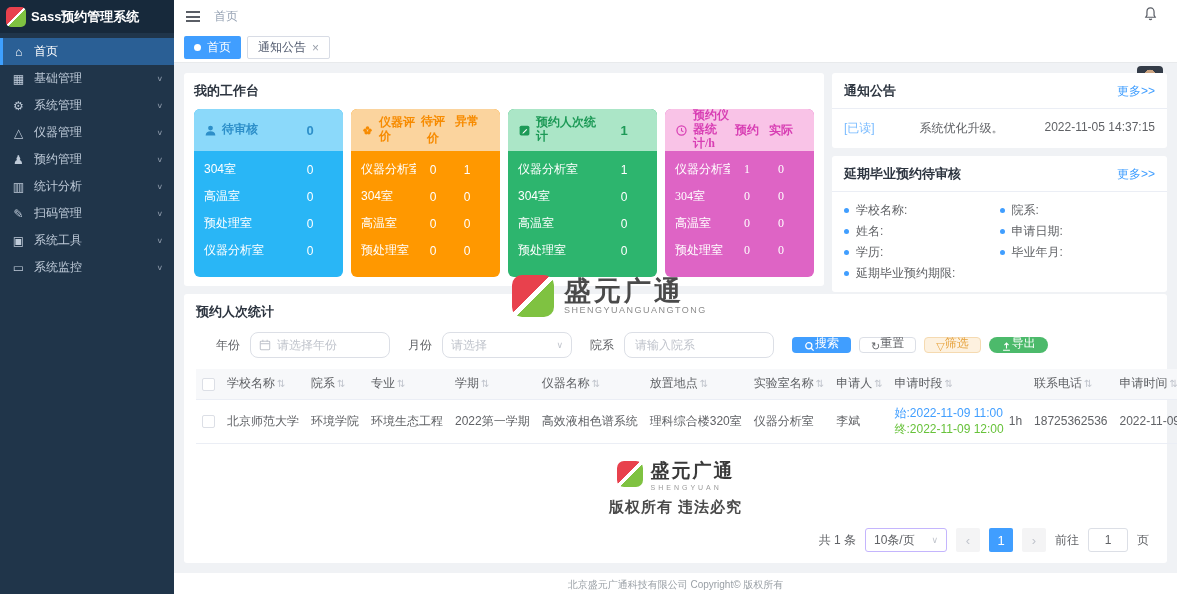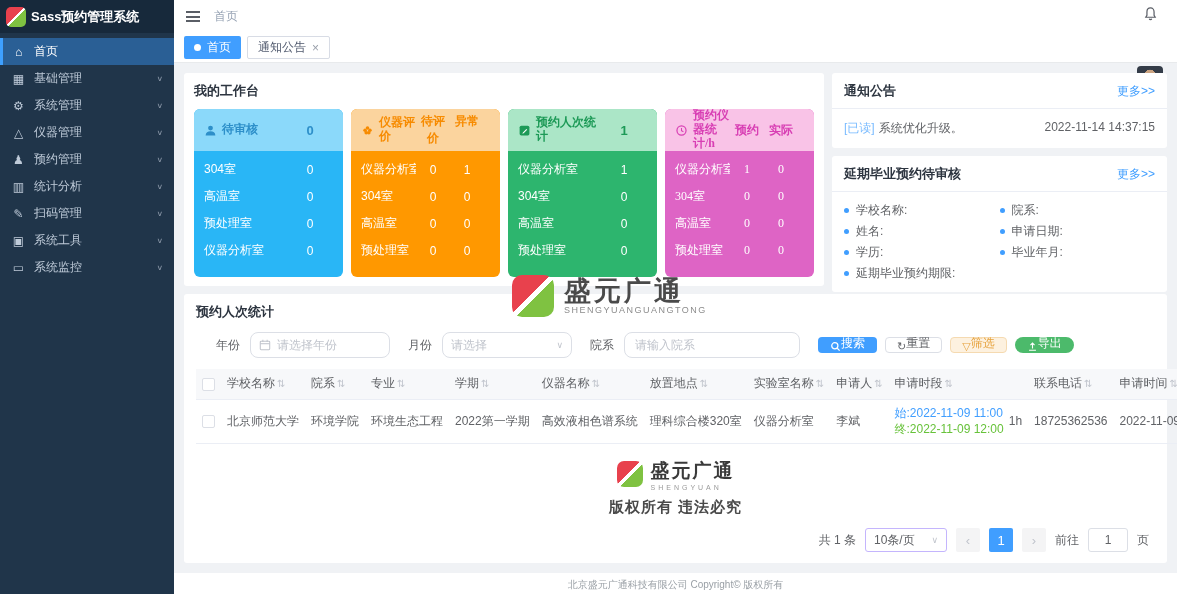--- a/index.html
+++ b/index.html
@@ -70,40 +70,40 @@
 
   
   .right-col { width:335px; flex-shrink:0; display:flex; flex-direction:column; gap:8px; }
   .panel { background:#fff; border-radius:3px; }
   .panel-head { display:flex; align-items:center; justify-content:space-between; padding:9px 12px 8px; border-bottom:1px solid #ebeef5; }
   .panel-title { font-size:13px; font-weight:bold; color:#2d3540; }
   .more-link { font-size:12px; color:#409eff; cursor:pointer; }
   .panel.notice { height:95px; }
   .notice-item { display:flex; align-items:flex-start; padding:11px 12px; font-size:12px; color:#606266; }
   .notice-tag { color:#79bbff; margin-right:4px; }
-  .notice-text { flex:1; }
+  .notice-text { flex:1;text-align:center; }
   .notice-time { color:#606266; }
   .panel.grad { flex:1; }
   .grad-body { display:flex; padding:8px 12px; font-size:12px; color:#606266; }
   .grad-col { flex:1; }
   .grad-line { display:flex; align-items:center; height:21px; white-space:nowrap; }
   .bullet { width:5px; height:5px; border-radius:50%; background:#409eff; margin-right:7px; flex-shrink:0; }
 
   
   .stats { background:#fff; border-radius:3px; margin-top:8px; padding:9px 12px; height:269px; position:relative; }
   .filter-row { display:flex; align-items:center; margin-top:11px; padding-left:20px; gap:8px; }
   .f-label { color:#606266; margin-right:2px; }
   .f-label + .f-input, .f-label + input { margin-right:10px; }
   .f-input, .f-text { height:26px; border:1px solid #dcdfe6; border-radius:8px; background:#fff; font-size:12px; }
   .f-input { display:flex; align-items:center; padding:0 8px; color:#c0c4cc; gap:6px; }
   .f-text { padding:0 10px; color:#606266; outline:none; }
   .f-text::placeholder { color:#c0c4cc; }
   .year { width:140px; }
   .month { width:130px; justify-content:space-between; cursor:pointer; }
-  .dept { width:176px; margin-right:12px; }
+  .dept { width:150px; margin-right:12px; }
   .sel-chevron { color:#c0c4cc; font-size:9px; }
   .btn { height:16px; display:inline-flex; align-items:flex-end; gap:0; padding:0 11px; border-radius:4px; font-size:12px; cursor:pointer; border:1px solid transparent; white-space:nowrap; }
   .btn-search { background:#409eff; color:#fff; }
   .btn-reset { background:#fff; border-color:#dcdfe6; color:#606266; }
   .btn-filter { background:#fdf1df; border-color:#f5dab1; color:#e6a23c; }
   .btn-export { background:#4cba6b; color:#fff; border-radius:13px; }
   .btn .bi { font-size:11px; line-height:1; }
 
   .table { width:100%; border-collapse:collapse; margin-top:11px; font-size:12px; }
   .table th { background:#f7f8fa; color:#606266; font-weight:normal; height:30px; text-align:left; padding:0 6px; white-space:nowrap; border-bottom:1px solid #ebeef5; }
@@ -396,21 +396,21 @@
 
         <div class="right-col">
           <section class="panel notice">
             <div class="panel-head">
               <span class="panel-title">通知公告</span>
               <span class="more-link">更多&gt;&gt;</span>
             </div>
             <div class="notice-item">
               <span class="notice-tag">[已读]</span>
               <span class="notice-text">系统优化升级。</span>
-              <span class="notice-time">2022-11-14 14:37:15</span>
+              <span class="notice-time">2022-11-05 14:37:15</span>
             </div>
           </section>
 
           <section class="panel grad">
             <div class="panel-head">
               <span class="panel-title">延期毕业预约待审核</span>
               <span class="more-link">更多&gt;&gt;</span>
             </div>
             <div class="grad-body">
               <div class="grad-col">

